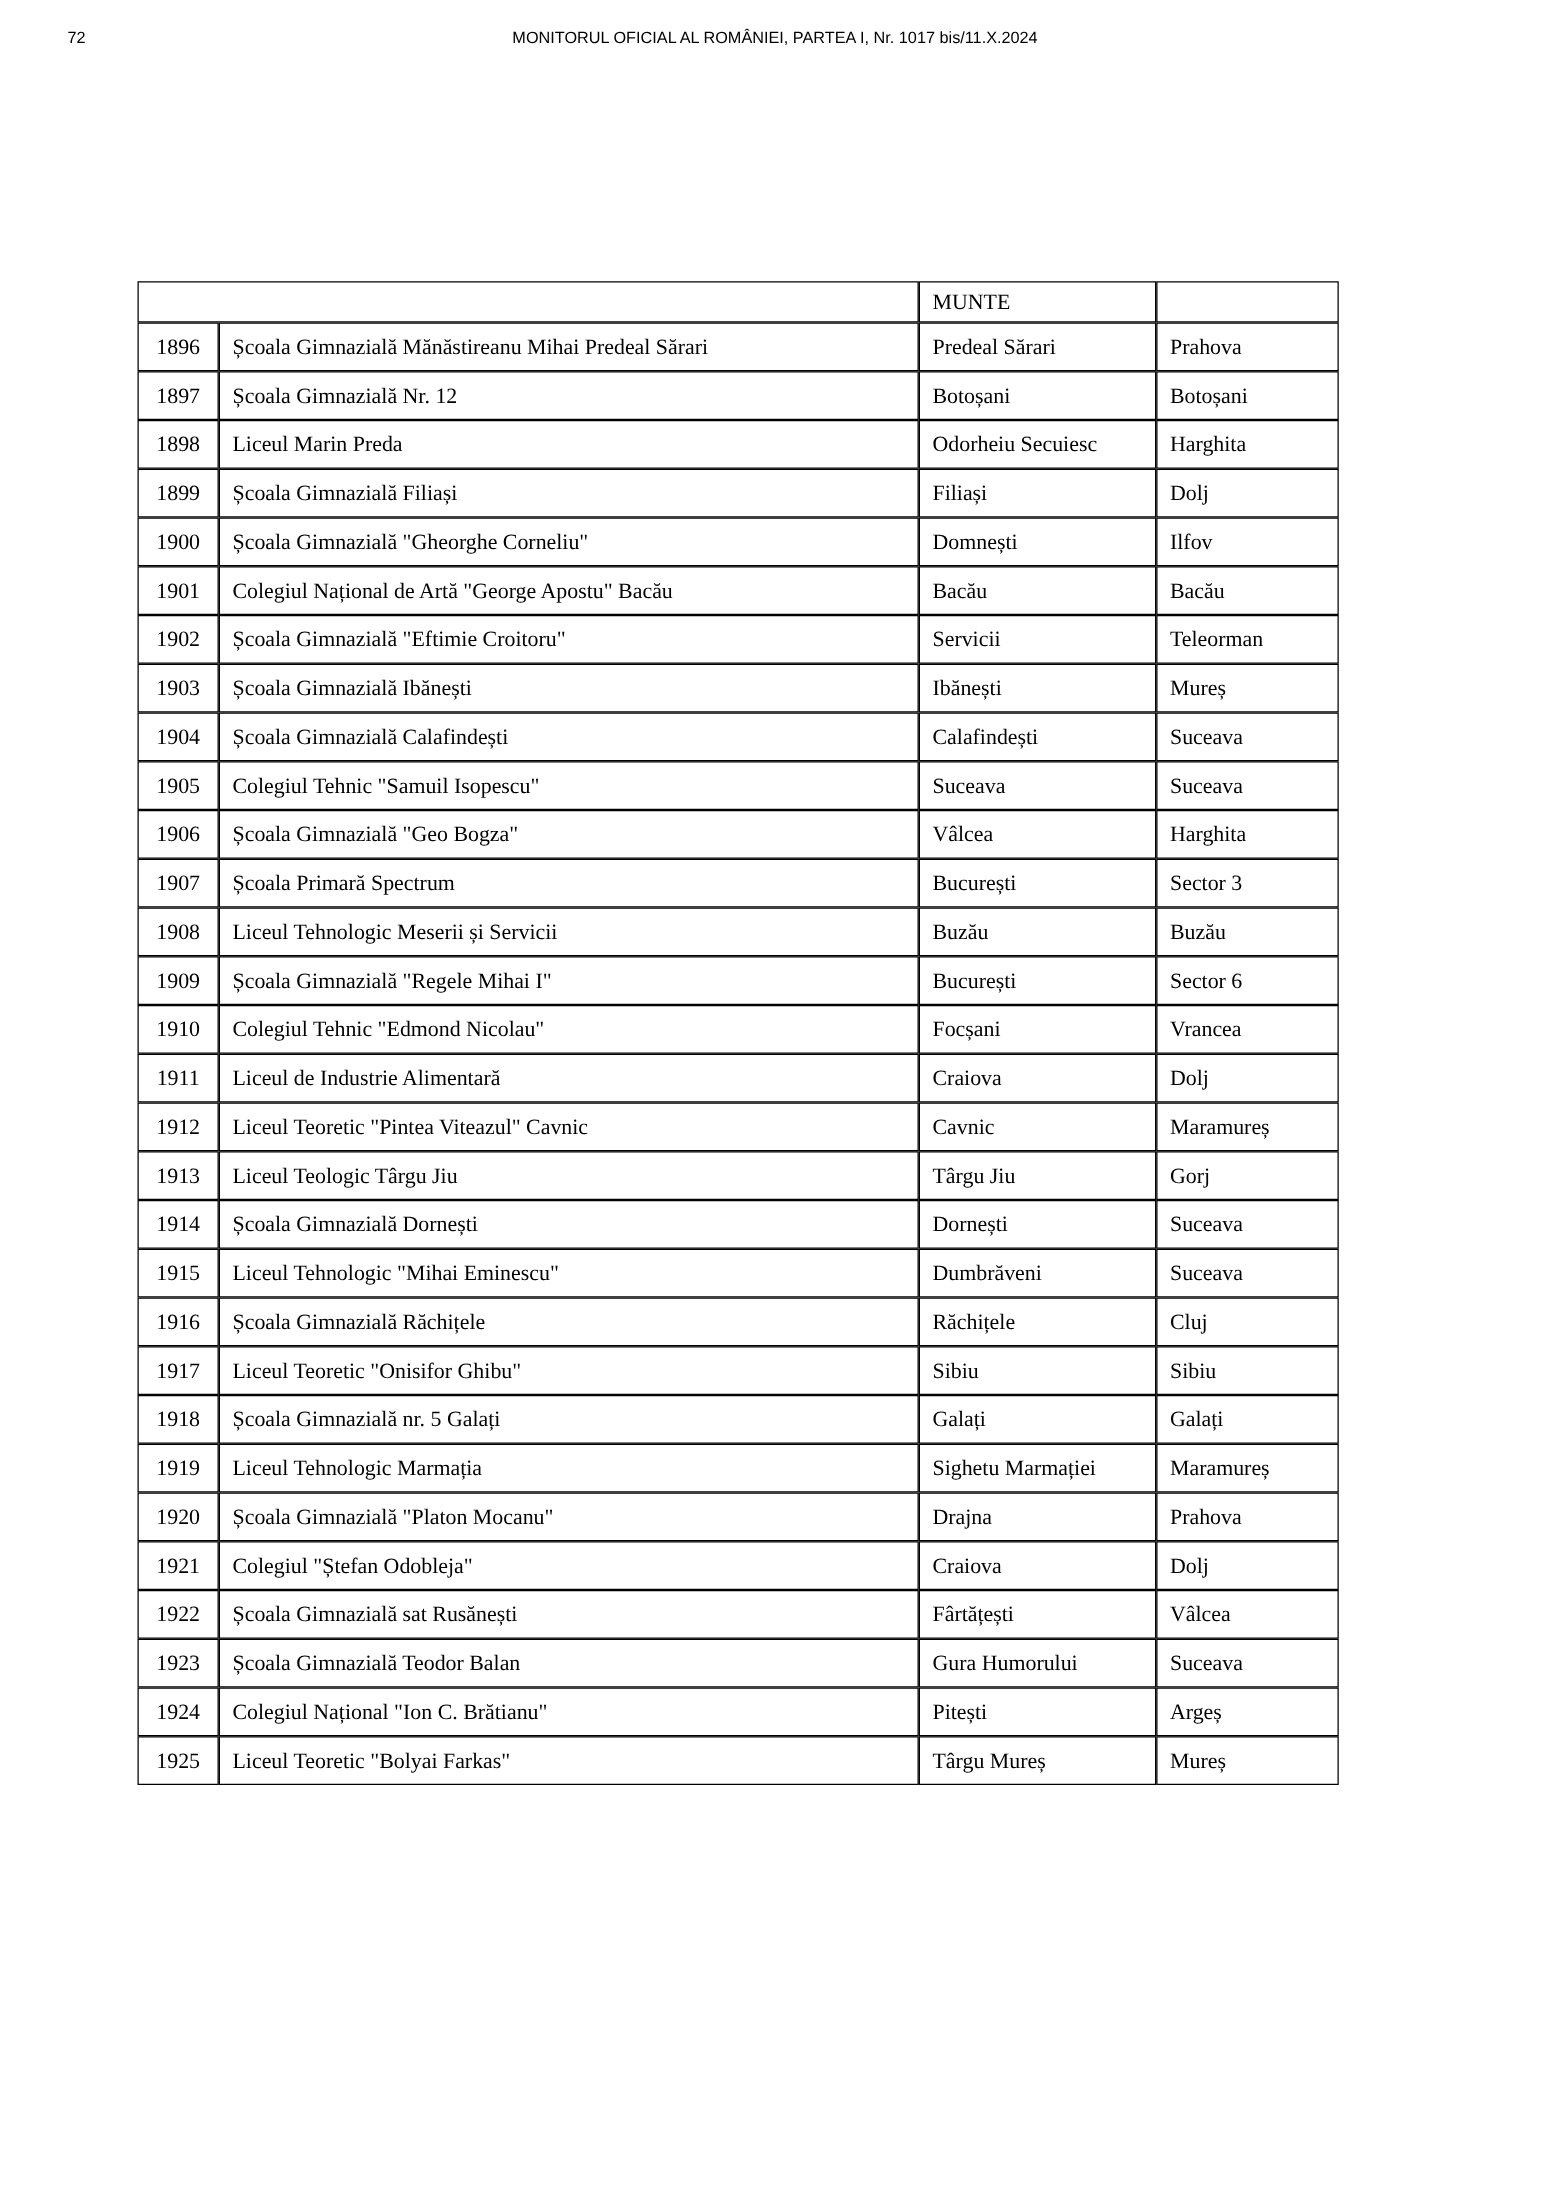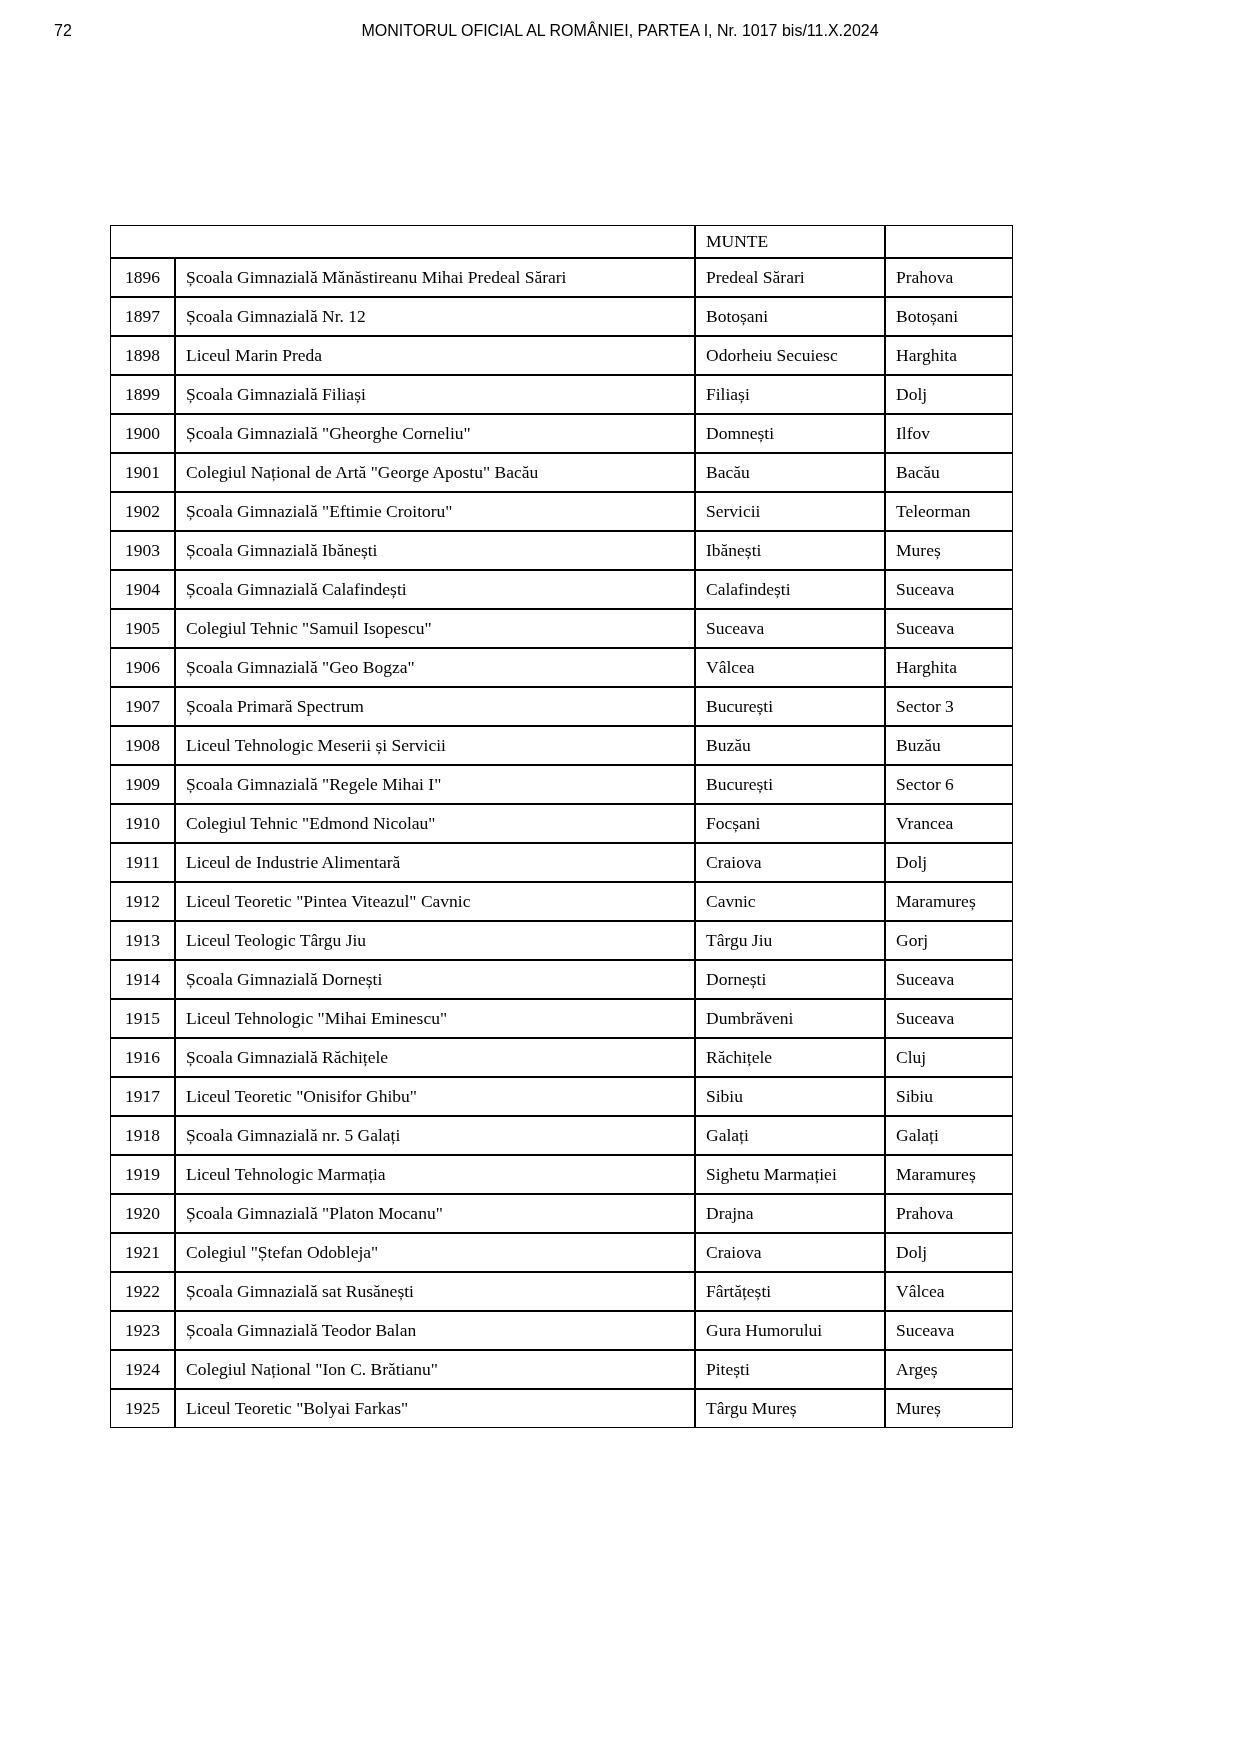--- a/index.html
+++ b/index.html
@@ -16,21 +16,21 @@
     font-family: "Liberation Serif", serif;
     overflow: hidden;
   }
   .page-header {
     position: absolute;
     top: 22px;
     left: 0;
     width: 100%;
     height: 24px;
     font-family: "Liberation Sans", sans-serif;
-    font-size: 16px;
+    font-size: 13px;
   }
   .page-num {
     position: absolute;
     left: 54px;
     top: 0;
   }
   .header-title {
     width: 100%;
     text-align: center;
   }
@@ -47,23 +47,23 @@
     border: 1px solid #000000;
     font-size: 17.5px;
     line-height: 1.15;
     padding: 2px 10px;
     height: 39px;
     vertical-align: middle;
     overflow: hidden;
     white-space: nowrap;
   }
   td.c1 { width: 65px; text-align: center; }
-  td.c2 { width: 520px; text-align: left; }
+  td.c2 { width: 560px; text-align: left; }
   td.c3 { width: 190px; text-align: left; }
-  td.c4 { width: 128px; text-align: left; }
+  td.c4 { width: 146px; text-align: left; }
   tr.cont-row td { height: 33px; }
 </style>
 </head>
 <body>
 
 <div class="page">
 
   <div class="page-header">
     <div class="page-num">72</div>
     <div class="header-title">MONITORUL OFICIAL AL ROMÂNIEI, PARTEA I, Nr. 1017 bis/11.X.2024</div>

